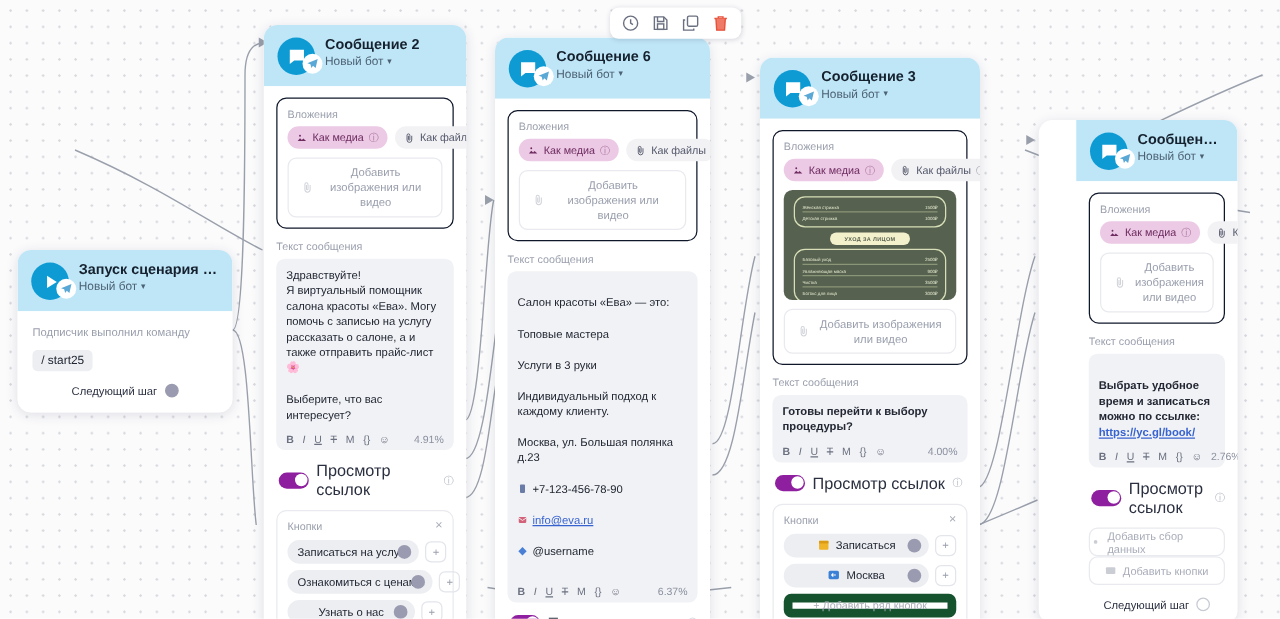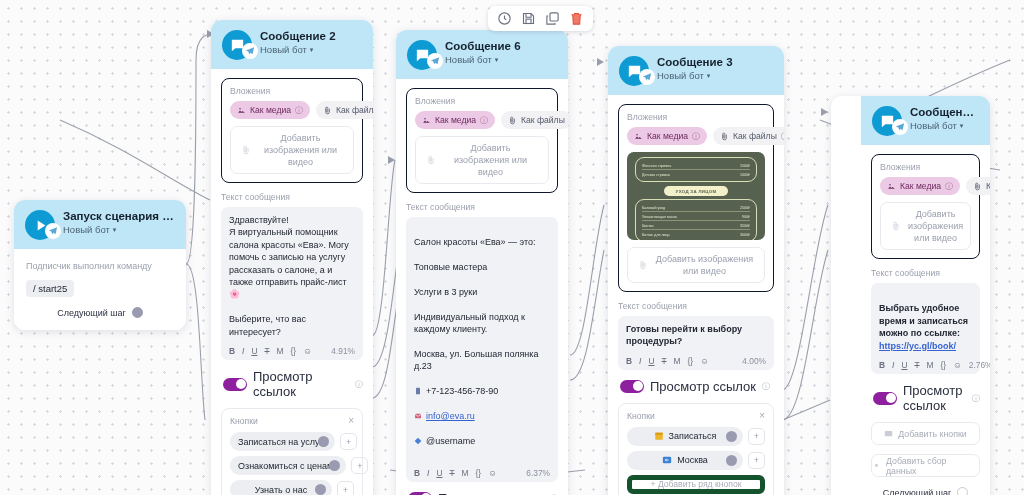--- a/index.html
+++ b/index.html
@@ -165,21 +165,21 @@
   .kbd .dot {
     width: 11px; height: 11px; border-radius: 50%;
     background: #9a9bb0; position: absolute; right: 6px;
   }
   .plus {
     width: 17px; height: 17px; border: 1px solid #e3e5eb; border-radius: 5px;
     display: flex; align-items: center; justify-content: center;
     font-size: 9px; color: #9a9fad; flex: none;
   }
   .add-row {
-    border: 5px solid #14532d; border-radius: 6px; height: 19px;
+    border: 7px solid #14532d; border-radius: 6px; height: 19px;
     display: flex; align-items: center; justify-content: center;
     font-size: 8.6px; color: #a9adb9; margin-top: 2px;
   }
 
   .ghost-btn {
     border: 1px solid #e9eaef; border-radius: 7px; height: 23px;
     display: flex; align-items: center; justify-content: center; gap: 5px;
     font-size: 8.8px; color: #a9adb9; margin-top: 9px;
   }
   .ghost-btn svg { width: 9px; height: 9px; display: block; opacity: .6; }
@@ -703,35 +703,35 @@
           <span class="pct">2.76%</span>
         </div>
       </div>
 
       <div class="toggle-row">
         <span class="switch"></span>
         <span class="tl">Просмотр ссылок</span>
         <span class="info">ⓘ</span>
       </div>
 
-      <div class="ghost-btn" style="margin-top:0;">
-        <svg viewBox="0 0 24 24" fill="#a9adb9">
-            <rect x="2" y="5" width="20" height="14" rx="2"></rect>
-          </svg>
-        <span>Добавить кнопки</span>
-      </div>
-
       <div class="ghost-btn">
         <svg viewBox="0 0 24 24" fill="#a9adb9">
             <circle cx="12" cy="12" r="4"></circle>
             <path d="M12 2v4M12 18v4M2 12h4M18 12h4"></path>
           </svg>
         <span>Добавить сбор данных</span>
       </div>
 
+      <div class="ghost-btn" style="margin-top:0;">
+        <svg viewBox="0 0 24 24" fill="#a9adb9">
+            <rect x="2" y="5" width="20" height="14" rx="2"></rect>
+          </svg>
+        <span>Добавить кнопки</span>
+      </div>
+
       <div class="next-row">
         <span class="t">Следующий шаг</span>
         <span class="port"></span>
       </div>
     </div>
   </div>
 
 </div>
 
 </body></html>

